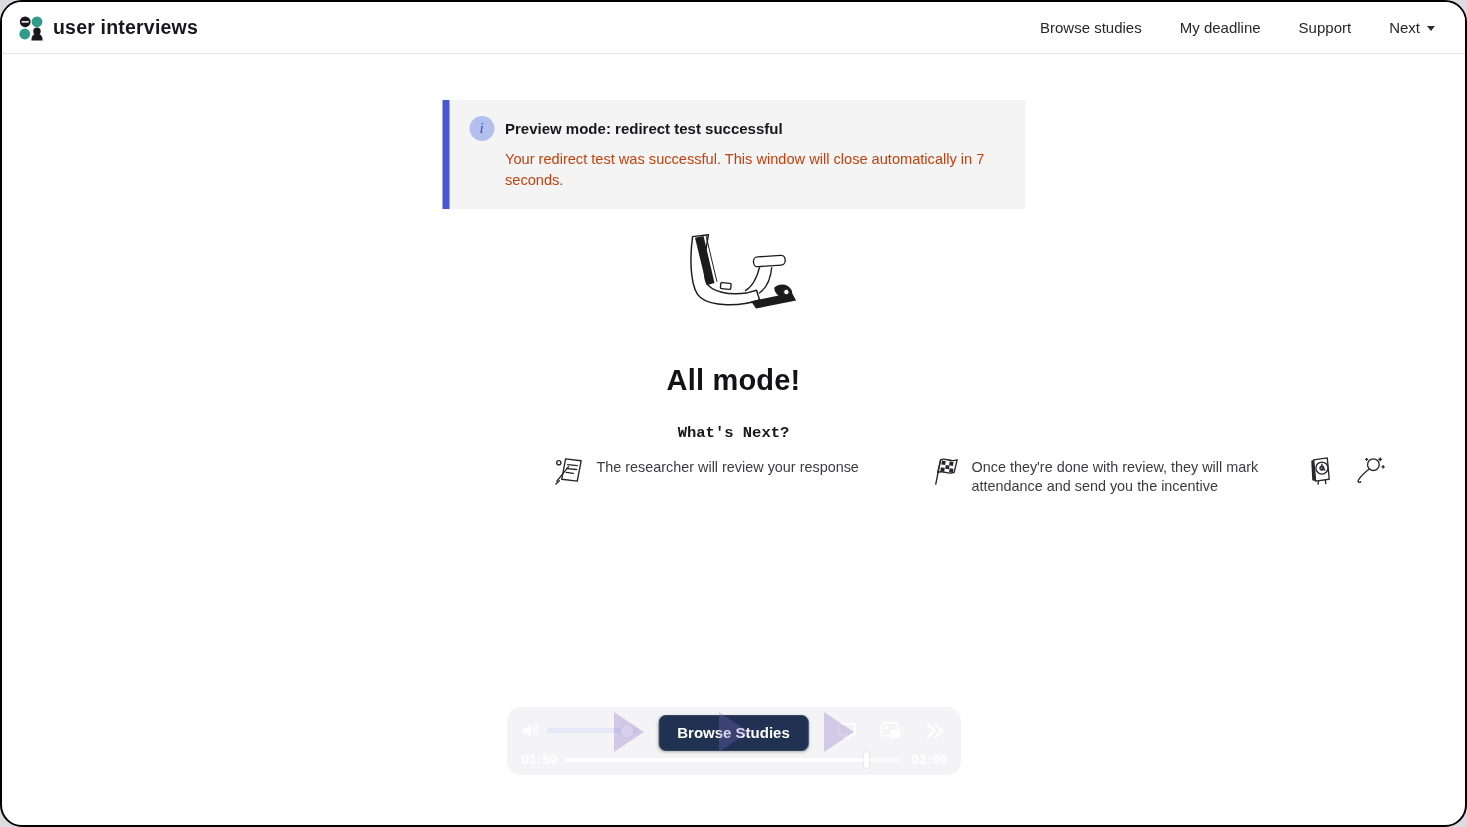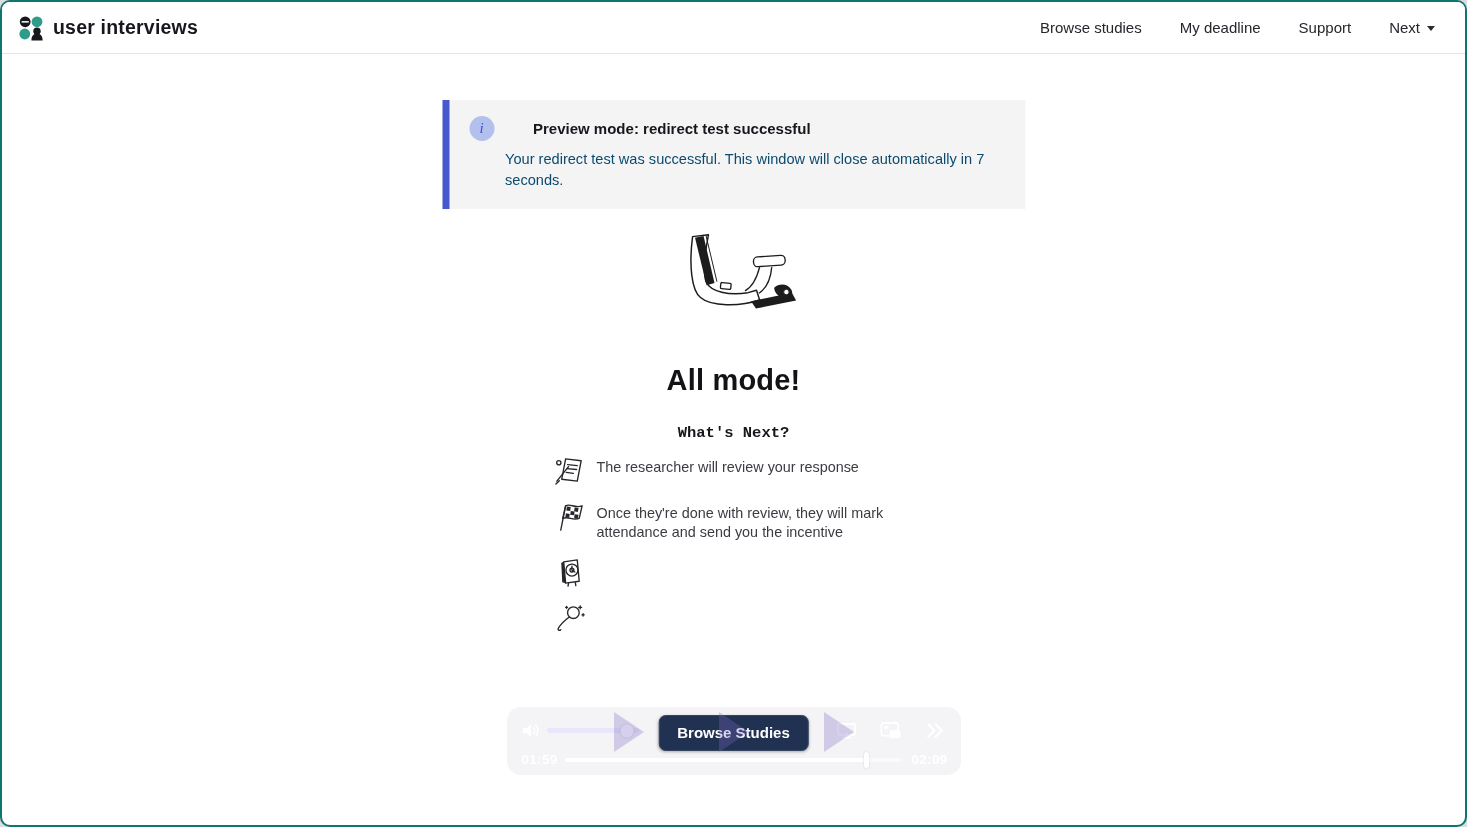--- a/index.html
+++ b/index.html
@@ -1,19 +1,19 @@
 <!DOCTYPE html>
 <html><head>
 <meta charset="utf-8">
 <style>
   * { margin:0; padding:0; box-sizing:border-box; }
   html,body { background:#dcdce0; font-family:"Liberation Sans", sans-serif; }
   .screen {
     position:relative; width:1467px; height:827px; margin:0 auto;
-    background:#ffffff; border:2px solid #0f766e; border-radius:10px; overflow:hidden;
+    background:#ffffff; border:2px solid #000000; border-radius:22px; overflow:hidden;
   }
 
   
   .topnav {
     position:absolute; top:0; left:0; right:0; height:52px; background:#fff;
     border-bottom:1px solid #e4e4e8; display:flex; align-items:center;
     justify-content:space-between; padding:0 30px 0 16px; z-index:10;
   }
   .brand { display:flex; align-items:center; gap:9px; }
   .brand-mark { width:26px; height:26px; }
@@ -26,30 +26,30 @@
   .banner {
     position:absolute; top:98px; left:50%; transform:translateX(-50%); width:583px;
     background:#f4f4f5; border-left:7px solid #4759cf; padding:16px 26px 19px 20px;
   }
   .banner-head { display:flex; align-items:center; gap:11px; }
   .info-badge {
     width:25px; height:25px; border-radius:50%; background:#b3c0ee; color:#3a53c6;
     display:flex; align-items:center; justify-content:center;
     font-family:"Liberation Serif", serif; font-style:italic; font-size:15px; flex-shrink:0;
   }
-  .banner-title { font-size:15px; font-weight:700; color:#17171d;margin-left:28px; }
-  .banner-body { margin:8px 0 0 36px; font-size:14.6px; color:#0c4a6e; line-height:1.42; }
+  .banner-title { font-size:15px; font-weight:700; color:#17171d; }
+  .banner-body { margin:8px 0 0 36px; font-size:14.6px; color:#c2410c; line-height:1.42; }
 
   
   .illustration { position:absolute; top:216px; left:50%; transform:translateX(-50%); width:134px; height:114px; }
   .all-done { position:absolute; top:362px; left:0; right:0; text-align:center; font-size:29px; font-weight:800; color:#121217; letter-spacing:.2px; }
   .whats-next { position:absolute; top:422px; left:0; right:0; text-align:center; font-size:15.5px; font-weight:700; color:#17171d;font-family:Liberation Mono, monospace; }
 
   
-  .steps { position:absolute; top:456px; left:50%; transform:translateX(-50%); width:362px; display:flex; flex-direction:column; gap:17px; }
+  .steps { position:absolute; top:456px; left:50%; transform:translateX(-50%); width:362px; display:flex; flex-direction:row; gap:17px; }
   .step { display:flex; align-items:flex-start; gap:11px; }
   .step-icon { width:33px; height:33px; flex-shrink:0; margin-top:-4px; }
   .step-text { font-size:14.4px; color:#3b3b43; line-height:1.34; width:314px; }
 
   
   .player {
     position:absolute; top:705px; left:50%; transform:translateX(-50%);
     width:454px; height:68px; border-radius:14px; background:#f4f4f6; z-index:3;
   }
   .vol-group { position:absolute; left:13px; top:13px; display:flex; align-items:center; }

